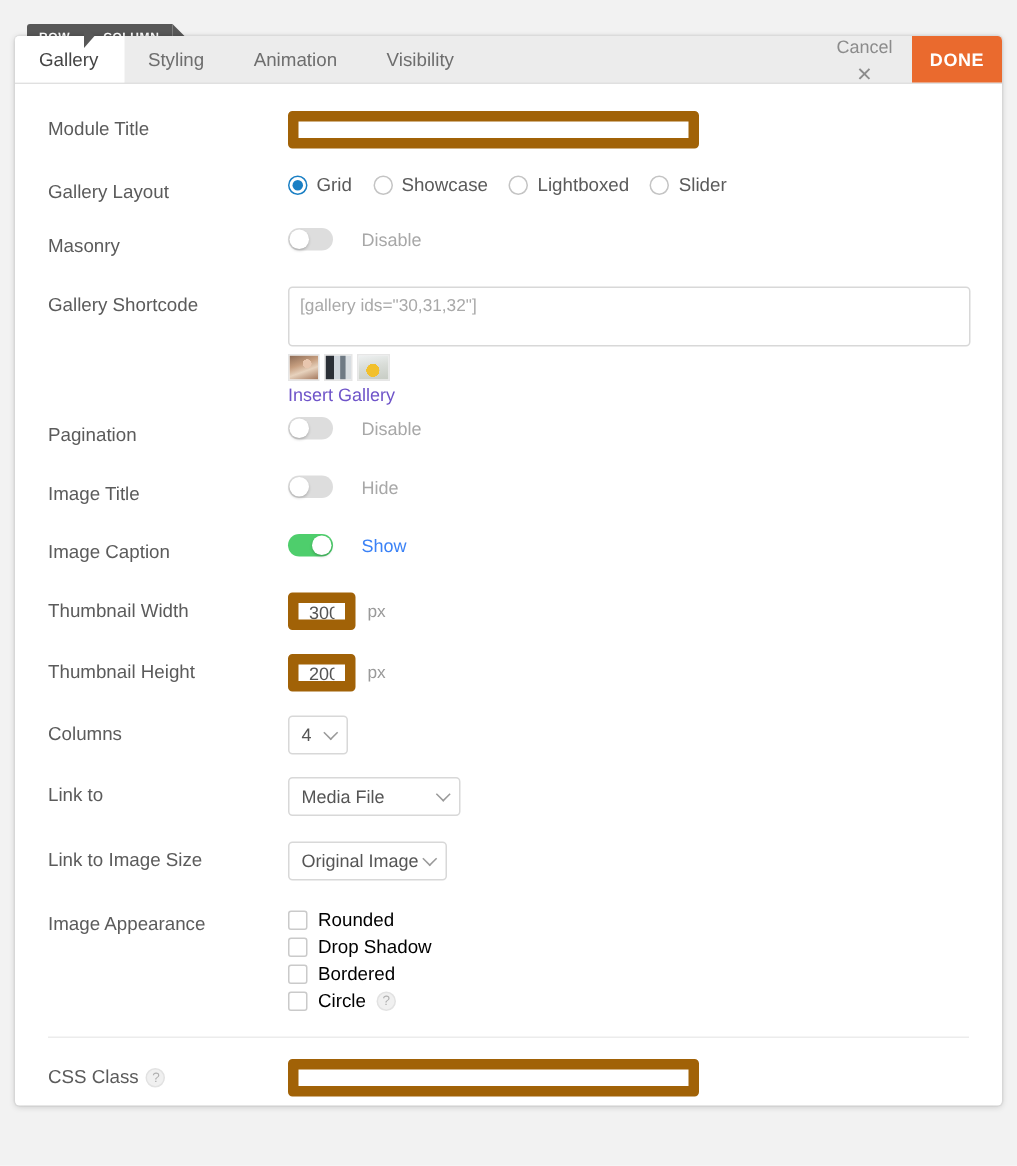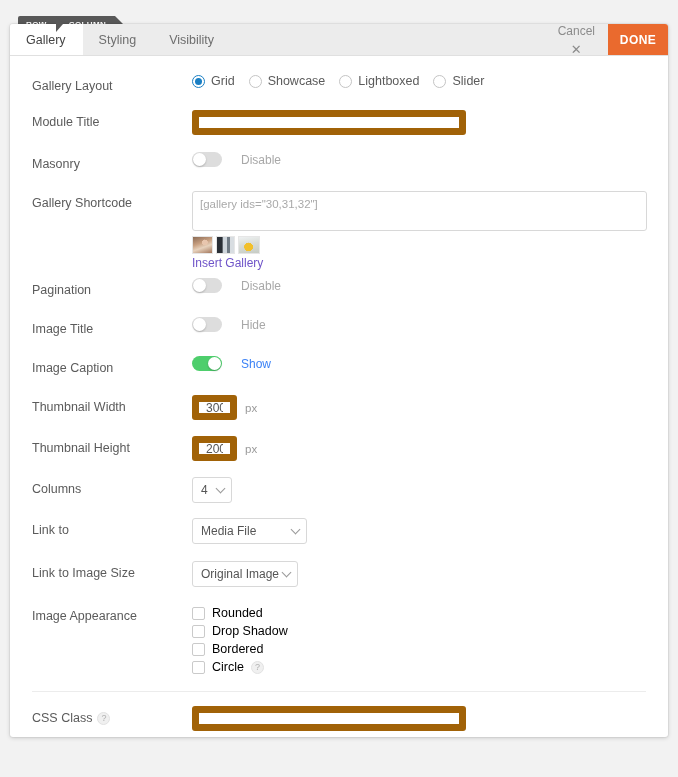--- a/index.html
+++ b/index.html
@@ -217,34 +217,44 @@
   <div class="panel">
 
     <div class="tabbar">
       <div class="tab active">
         <span>Gallery</span>
       </div>
       <div class="tab">
         <span>Styling</span>
       </div>
       <div class="tab">
+        <span>Animation</span>
+      </div>
+      <div class="tab">
         <span>Visibility</span>
       </div>
       <div class="tabspacer"></div>
       <div class="cancel">
         <span>Cancel</span>
         <span class="x">✕</span>
       </div>
       <div class="done">
         <span>DONE</span>
       </div>
     </div>
 
     <div class="form">
 
+      <div class="row" style="margin-bottom:10px;">
+        <div class="lbl">Module Title</div>
+        <div class="ctl">
+          <input class="txt wide" type="text" placeholder="" style="">
+        </div>
+      </div>
+
       <div class="row" style="margin-bottom:4px;">
         <div class="lbl">Gallery Layout</div>
         <div class="ctl">
           <div class="radios">
             <div class="radio on">
               <span class="rdot"></span>
               <span class="rlabel">Grid</span>
             </div>
             <div class="radio">
               <span class="rdot"></span>
@@ -252,27 +262,20 @@
             </div>
             <div class="radio">
               <span class="rdot"></span>
               <span class="rlabel">Lightboxed</span>
             </div>
             <div class="radio">
               <span class="rdot"></span>
               <span class="rlabel">Slider</span>
             </div>
           </div>
-        </div>
-      </div>
-
-      <div class="row" style="margin-bottom:10px;">
-        <div class="lbl">Module Title</div>
-        <div class="ctl">
-          <input class="txt wide" type="text" placeholder="" style="">
         </div>
       </div>
 
       <div class="row" style="margin-bottom:7px;">
         <div class="lbl">Masonry</div>
         <div class="ctl">
           <div class="toggwrap">
             <div class="toggle">
                 <span class="knob"></span>
               </div>

